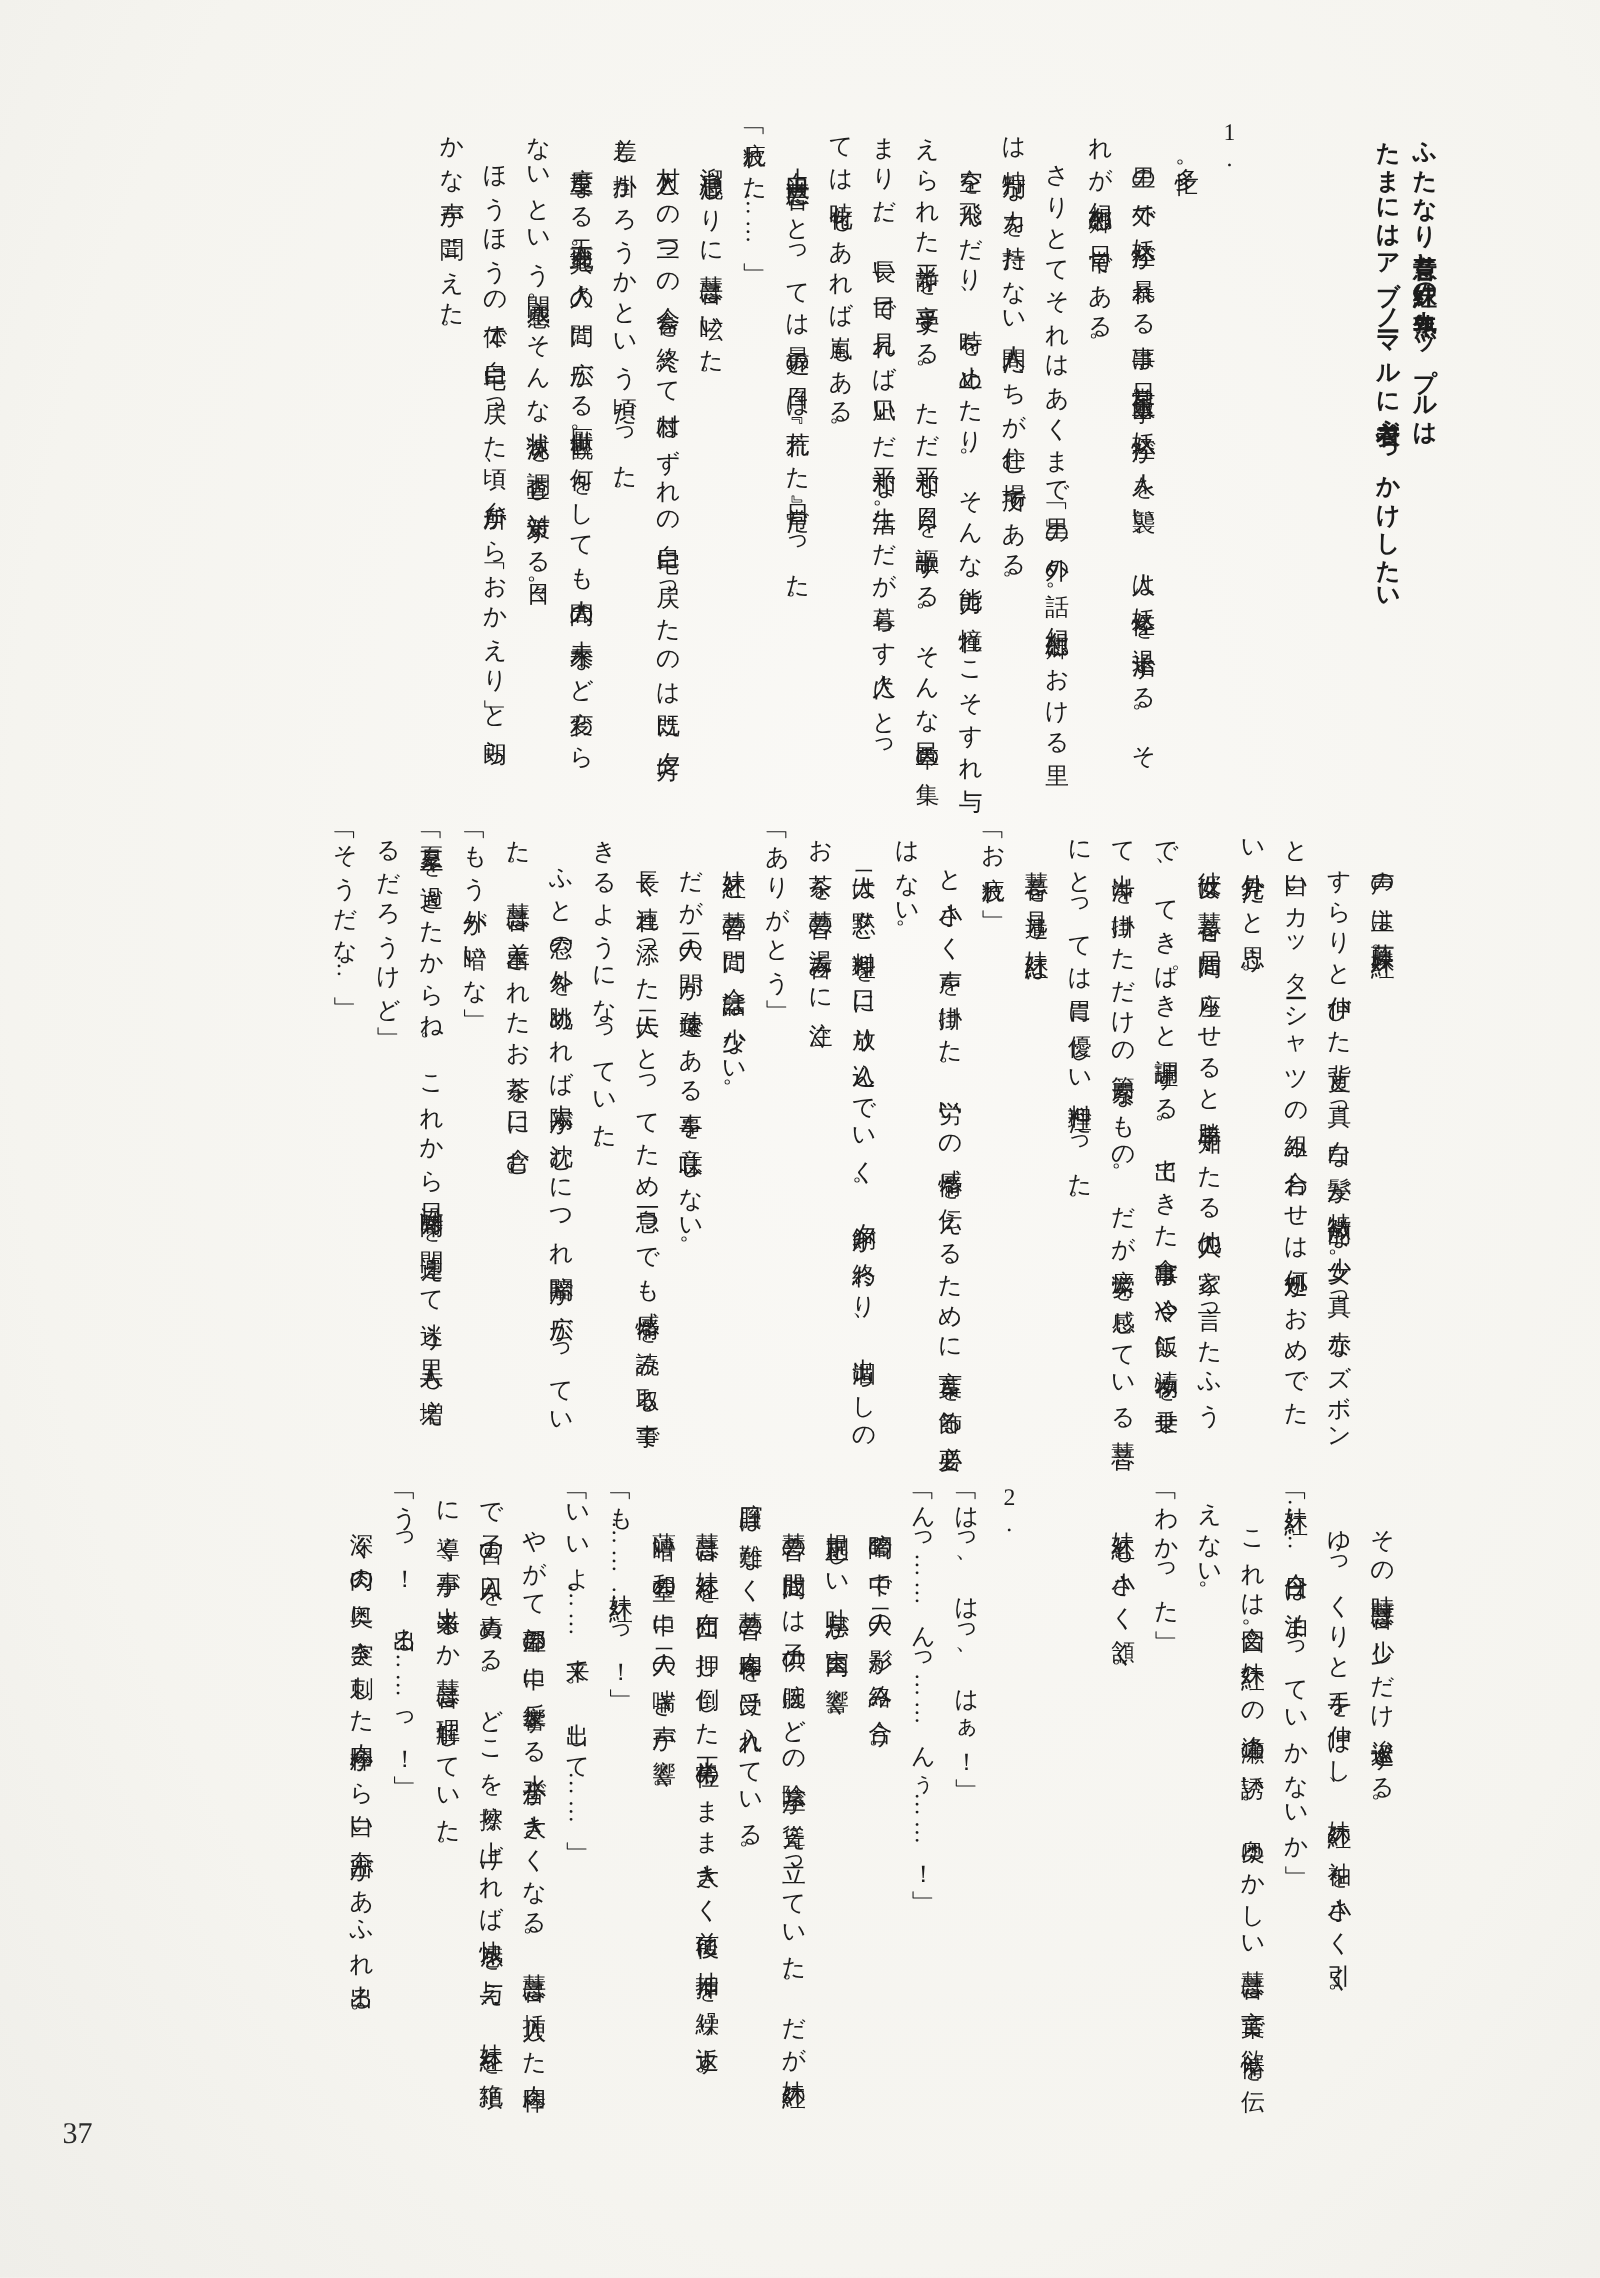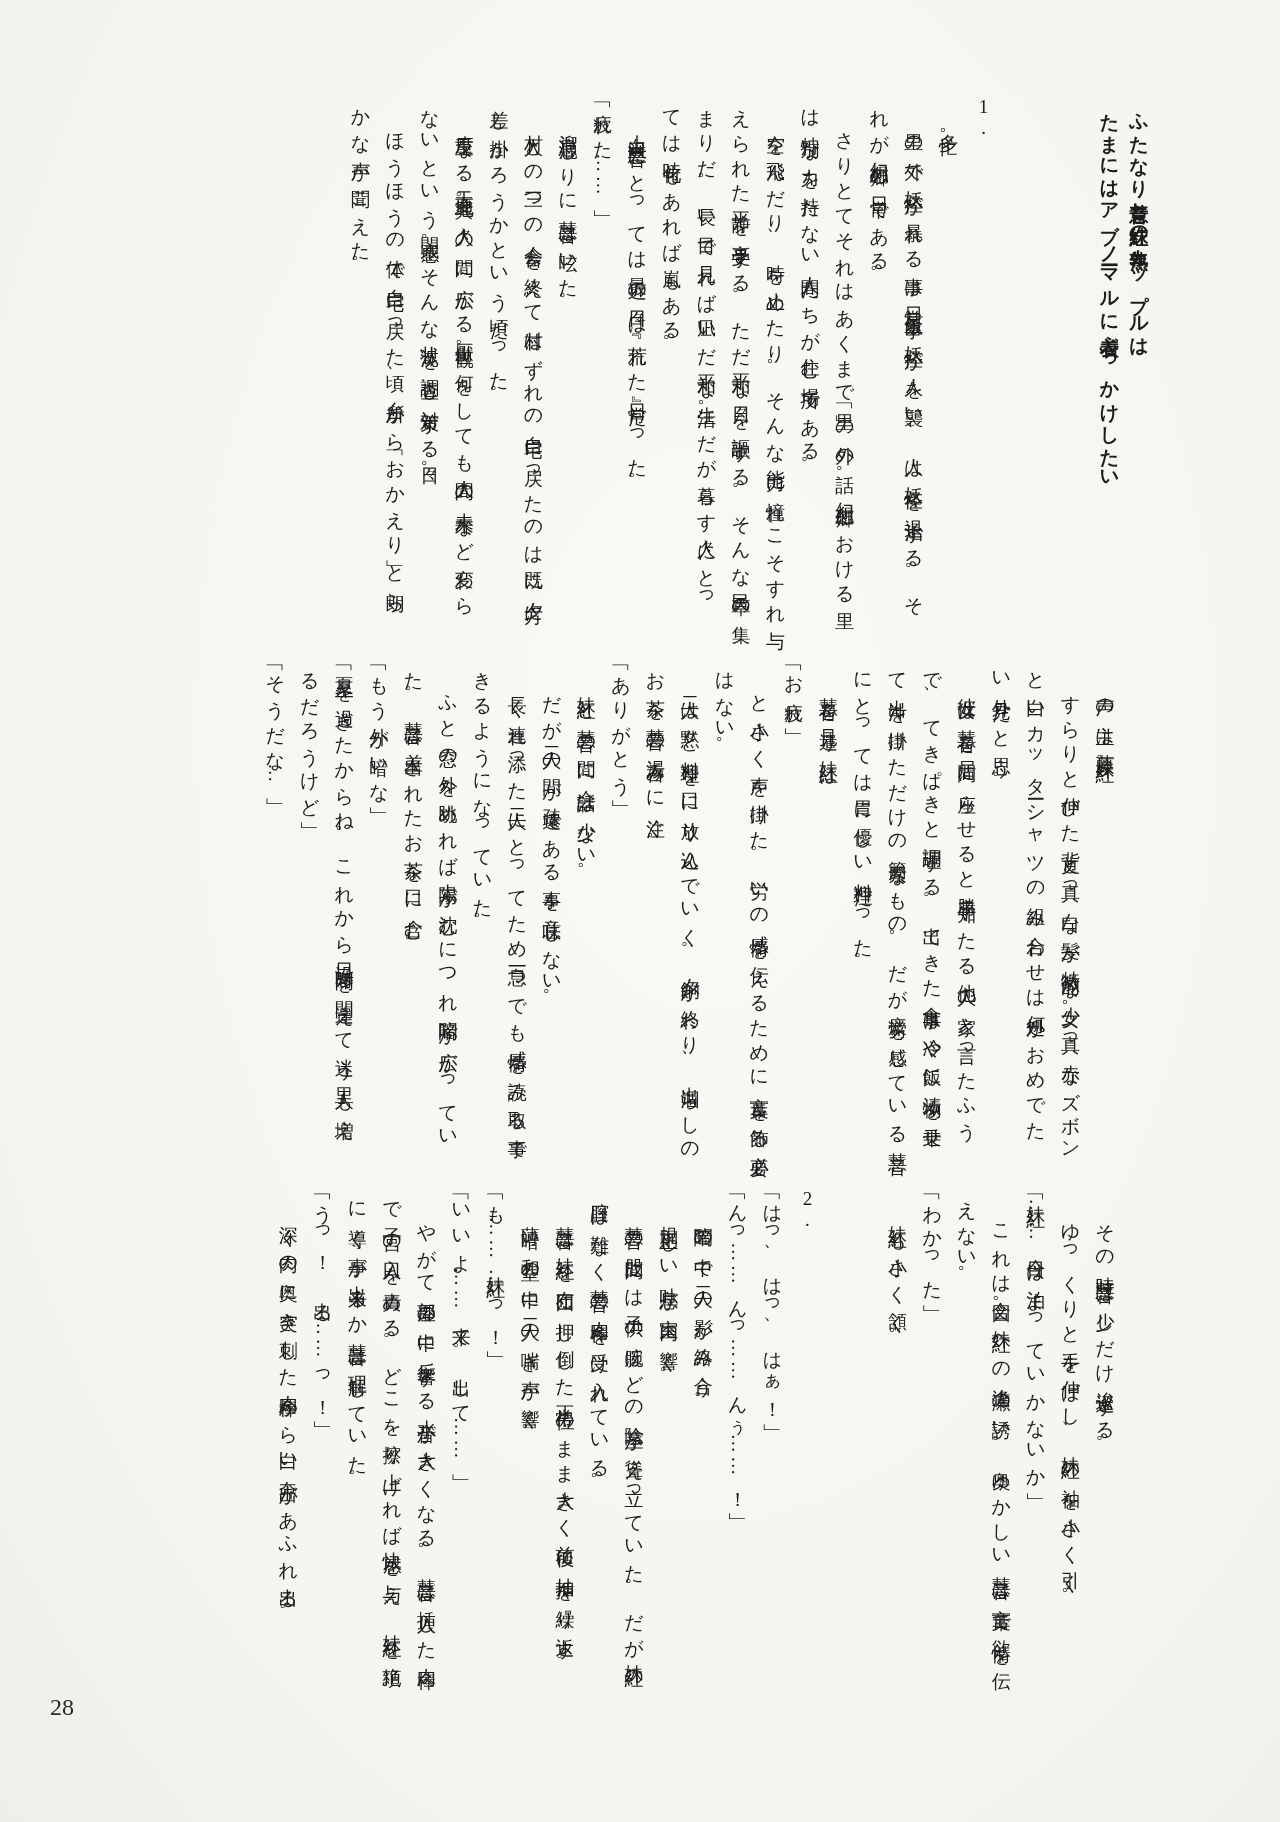--- a/index.html
+++ b/index.html
@@ -121,15 +121,15 @@
       <p class="para">慧音の股間には子供の腕ほどの陰茎が聳え立っていた。だが妹紅の膣口は難なく慧音の肉棒を受け入れている。</p>
       <p class="para">慧音は妹紅を布団に押し倒した正常位のまま大きく前後に抽挿を繰り返す。</p>
       <p class="para">薄暗い和室の中に二人の喘ぎ声が響く。</p>
       <p class="quote">「も……妹紅…っ！」</p>
       <p class="quote">「いいよ……来て。出して……」</p>
       <p class="para">やがて部屋の中に反響する水音が大きくなる。慧音は挿入した肉棒で子宮の入口を責める。どこを擦り上げれば快感を与え、妹紅を絶頂に導く事が出来るか慧音は理解していた。</p>
       <p class="quote">「うっ！　出る……っ！」</p>
       <p class="para">深く肉の奥に突き刺した肉棒から白い奔出があふれ出る。</p>
     </section>
 
-  <div class="page-number">28</div>
+  <div class="page-number">37</div>
 
 </div>
 
 </body></html>

